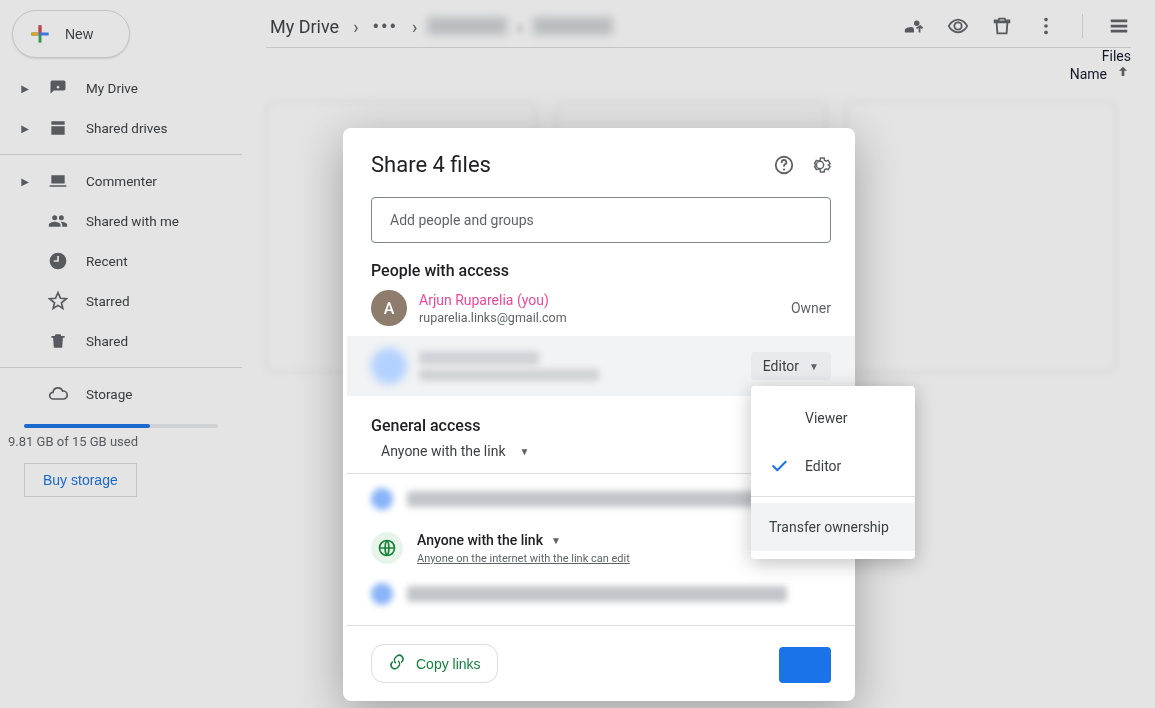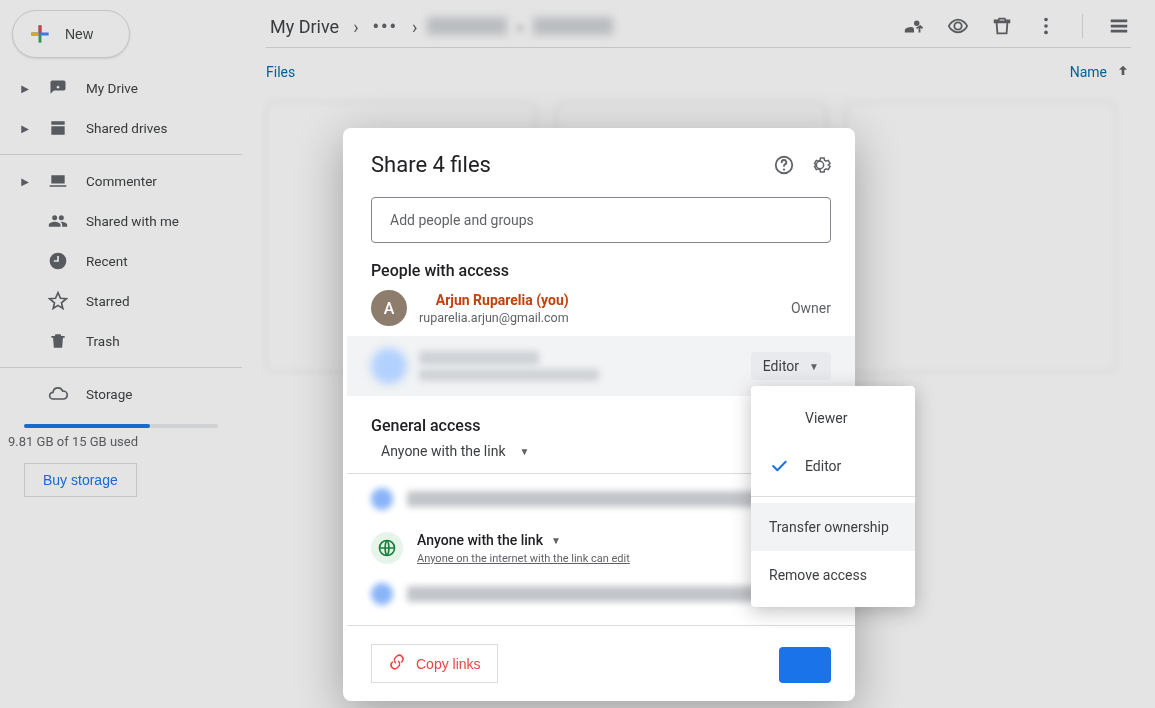--- a/index.html
+++ b/index.html
@@ -27,21 +27,21 @@
   .path-row { display:flex; align-items:center; height:52px; font-size:18px; color:#3c4043; gap:6px; }
   .path-row .crumb { padding:4px 4px; border-radius:4px; }
   .path-row .chev { color:#5f6368; padding:0 4px; }
   .path-row .dots { letter-spacing:2px; font-weight:700; color:#5f6368; padding:0 4px; }
   .toolbar { display:flex; align-items:center; gap:20px; margin-left:auto; color:#5f6368; }
   .toolbar .tbtn { width:24px; height:24px; display:flex; align-items:center; justify-content:center; cursor:pointer; }
   .toolbar .tbtn svg { width:22px; height:22px; }
   .toolbar .vline { width:1px; height:24px; background:#dadce0; margin:0 4px; }
   .hr { height:1px; background:#dadce0; margin-top:-5px; }
 
-  .files-row { display:flex; align-items:center; height:48px; font-size:14px; color:#0369a1; }
+  .files-row { display:flex; align-items:flex-end; height:48px; font-size:14px; color:#0f172a;flex-direction:column; }
   .files-row .left { font-weight:400; }
   .files-row .right { margin-left:auto; display:flex; align-items:center; gap:8px; }
   .files-grid { display:flex; gap:20px; padding-top:6px; }
   .card { width:270px; height:270px; border:1px solid #dadce0; border-radius:6px; background:#fff; filter: blur(3px); opacity:.9; }
 
   
   .scrim { position:absolute; inset:0; background:rgba(32,33,36,.12); }
 
   
   .dialog { position:absolute; left:343px; top:128px; width:512px; background:#fff; border-radius:8px; box-shadow:0 12px 48px rgba(0,0,0,.3); padding: 24px 24px 18px 28px; }
@@ -50,21 +50,21 @@
   .dlg-icons { margin-left:auto; display:flex; gap:14px; color:#5f6368; }
   .dlg-icons .ic { width:22px; height:22px; cursor:pointer; display:flex; align-items:center; justify-content:center; }
   .dlg-icons .ic svg { width:22px; height:22px; }
 
   .add-field { margin-top:20px; border:1px solid #80868b; border-radius:4px; padding:14px 18px; font-size:14px; color:#5f6368; cursor:text; }
 
   .section-title { margin-top:18px; font-size:16px; color:#202124; font-weight:500; }
 
   .person-row { display:flex; align-items:center; gap:12px; padding:10px 0; }
   .avatar { width:36px; height:36px; border-radius:50%; background:#8e7c6c; display:flex; align-items:center; justify-content:center; color:#fff; font-weight:500; }
-  .person-meta .pname { font-size:14px; color:#c2410c; font-weight:700;text-align:right; }
+  .person-meta .pname { font-size:14px; color:#ec4899; font-weight:400; }
   .person-meta .pemail { font-size:12.5px; color:#5f6368; margin-top:2px; }
   .role-label { margin-left:auto; font-size:14px; color:#5f6368; }
 
   .person-row.editor { background:#f1f3f4; margin:0 -24px; padding:12px 24px; }
   .editor .avatar { background:#b3d1ff; filter: blur(4px); }
   .editor .pname, .editor .pemail { background:#cfd2d6; color:transparent; border-radius:3px; filter: blur(3px); }
   .editor .pname { width:120px; height:14px; }
   .editor .pemail { width:180px; height:12px; margin-top:4px; }
   .role-drop { margin-left:auto; display:flex; align-items:center; gap:10px; padding:6px 12px; background:#e8eaed; border-radius:4px; font-size:14px; color:#3c4043; cursor:pointer; }
   .role-drop .tri { font-size:10px; color:#5f6368; }
@@ -77,21 +77,21 @@
   .blur-line { display:flex; align-items:center; gap:14px; padding:14px 0; }
   .blur-line .bdot { width:22px; height:22px; border-radius:50%; background:#8ab4f8; filter:blur(3px); }
   .blur-line .btxt { height:16px; background:#c2c5c9; border-radius:3px; filter:blur(3px); flex:1; max-width:380px; }
 
   .link-row { display:flex; align-items:flex-start; gap:14px; padding:8px 0 4px 0; }
   .globe { width:32px; height:32px; border-radius:50%; background:#e6f4ea; color:#188038; display:flex; align-items:center; justify-content:center; flex-shrink:0; }
   .globe svg { width:20px; height:20px; }
   .link-meta .lname { font-size:14px; font-weight:500; color:#202124; display:flex; align-items:center; gap:8px; }
   .link-meta .ldesc { font-size:11px; color:#5f6368; margin-top:4px;text-decoration:underline; }
 
-  .copy-btn { margin-top:18px; display:inline-flex; align-items:center; gap:10px; padding:8px 16px; border:1px solid #dadce0; border-radius:0; color:#ef4444; font-size:14px; font-weight:500; cursor:pointer; background:#fff; }
+  .copy-btn { margin-top:18px; display:inline-flex; align-items:center; gap:10px; padding:8px 16px; border:1px solid #dadce0; border-radius:13px; color:#15803d; font-size:14px; font-weight:500; cursor:pointer; background:#fff; }
   .copy-btn svg { width:18px; height:18px; }
 
   .done-btn { position:absolute; right:24px; bottom:18px; background:#1a73e8; color:#fff; font-size:14px; font-weight:500; padding:10px 24px; border:none; border-radius:4px; cursor:pointer; }
 
   
   .role-menu { position:absolute; left:751px; top:386px; width:164px; background:#fff; border-radius:4px; box-shadow:0 4px 20px rgba(0,0,0,.25); padding:8px 0; }
   .role-menu .mi { display:flex; align-items:center; gap:16px; padding:0 18px; height:48px; font-size:14px; color:#3c4043; cursor:pointer; }
   .role-menu .mi:hover, .role-menu .mi.hover { background:#f1f3f4; }
   .role-menu .mi .chk { width:20px; color:#1a73e8; display:flex; align-items:center; justify-content:center; }
   .role-menu .mi .chk svg { width:20px; height:20px; }
@@ -174,21 +174,21 @@
         </span>
       <span>Starred</span>
     </div>
     <div class="nav-item">
       <span class="chev"></span>
       <span class="icn">
           <svg viewBox="0 0 24 24">
             <path d="M6 7h12l-1 13H7zM9 4h6l1 2h4v2H4V6h4z"></path>
           </svg>
         </span>
-      <span>Trash</span>
+      <span>Shared</span>
     </div>
 
     <div class="nav-sep"></div>
 
     <div class="nav-item">
       <span class="chev"></span>
       <span class="icn">
           <svg viewBox="0 0 24 24">
             <path d="M19 18H6a4 4 0 0 1 0-8 6 6 0 0 1 11.6-1.5A4.5 4.5 0 0 1 19 18z" fill="none" stroke="currentColor" stroke-width="2"></path>
           </svg>
@@ -288,21 +288,21 @@
     <div class="add-field">Add people and groups</div>
 
     <div class="section-title">People with access</div>
 
     <div class="person-row">
       <div class="avatar">
           <span>A</span>
         </div>
       <div class="person-meta">
         <div class="pname">Arjun Ruparelia (you)</div>
-        <div class="pemail">ruparelia.arjun@gmail.com</div>
+        <div class="pemail">ruparelia.links@gmail.com</div>
       </div>
       <div class="role-label">Owner</div>
     </div>
 
     <div class="person-row editor">
       <div class="avatar"></div>
       <div class="person-meta">
         <div class="pname"></div>
         <div class="pemail"></div>
       </div>
@@ -368,18 +368,15 @@
           <svg viewBox="0 0 24 24">
             <path d="M5 12l5 5L20 7" fill="none" stroke="currentColor" stroke-width="2.5" stroke-linecap="round" stroke-linejoin="round"></path>
           </svg>
         </span>
       <span>Editor</span>
     </div>
     <div class="msep"></div>
     <div class="mi hover">
       <span>Transfer ownership</span>
     </div>
-    <div class="mi">
-      <span>Remove access</span>
-    </div>
   </div>
 
 </div>
 
 </body></html>

